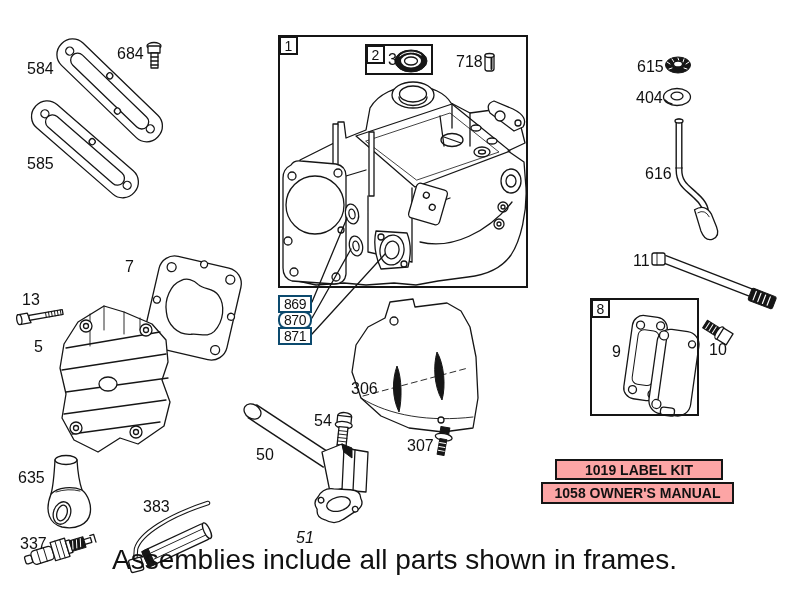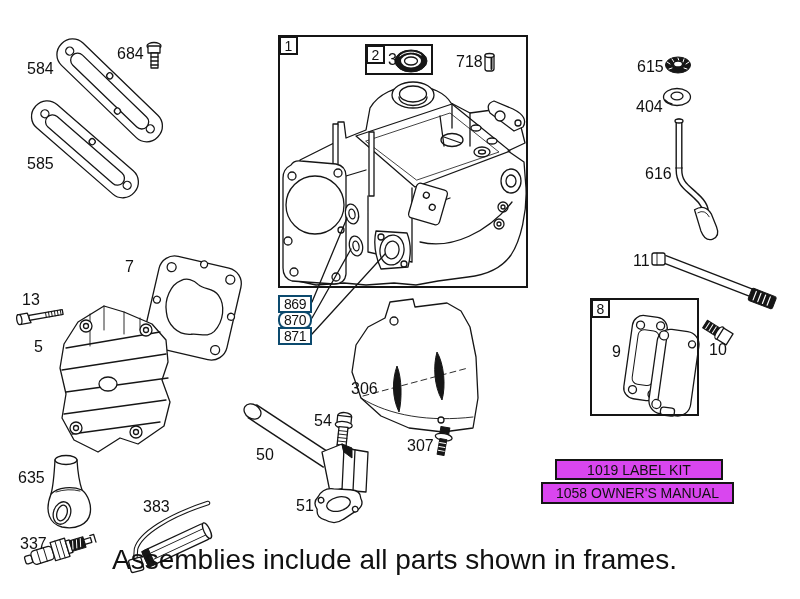--- a/index.html
+++ b/index.html
@@ -5,22 +5,22 @@
   html,body{margin:0;padding:0;background:#fff;}
   .canvas{position:relative;width:800px;height:599px;background:#fff;overflow:hidden;
           font-family:"Liberation Sans",sans-serif;color:#111;}
   .art{position:absolute;left:0;top:0;z-index:1;}
   .lbl{position:absolute;font-size:16px;line-height:1;white-space:nowrap;z-index:4;}
   .frame{position:absolute;border:2px solid #151515;box-sizing:border-box;z-index:2;background:transparent;}
   .fl{position:absolute;width:19px;height:19px;border:2px solid #151515;box-sizing:border-box;
       background:#fff;font-size:14px;display:flex;align-items:center;justify-content:center;z-index:3;}
   .callout{position:absolute;left:278px;width:34px;height:18px;border:2px solid #0c4a6e;box-sizing:border-box;
       background:#fff;font-size:14px;letter-spacing:-.5px;display:flex;align-items:center;justify-content:center;z-index:3;}
-  .kit{position:absolute;border:2px solid #151515;box-sizing:border-box;background:#d946ef;
-      display:flex;align-items:center;justify-content:center;font-weight:normal;font-size:14px;z-index:3;}
+  .kit{position:absolute;border:2px solid #151515;box-sizing:border-box;background:#fca5a5;
+      display:flex;align-items:center;justify-content:center;font-weight:bold;font-size:14px;z-index:3;}
   .caption{position:absolute;left:112px;top:544px;width:700px;text-align:left;font-size:28px;z-index:4;}
   
   .s{fill:#fff;stroke:#161616;stroke-width:1.3;stroke-linejoin:round;stroke-linecap:round;}
   .l{fill:none;stroke:#161616;stroke-width:1.3;stroke-linejoin:round;stroke-linecap:round;}
   .b{fill:#161616;stroke:#161616;stroke-width:1;stroke-linejoin:round;}
   .w{fill:none;stroke:#fff;stroke-linecap:round;}
 </style>
 </head>
 <body>
 
@@ -319,33 +319,33 @@
   <div class="callout" style="top:295px;">869</div>
   <div class="callout" style="top:311px;border-radius:8px;">870</div>
   <div class="callout" style="top:327px;">871</div>
 
   <div class="lbl" style="left:27px;top:61px;">584</div>
   <div class="lbl" style="left:117px;top:46px;">684</div>
   <div class="lbl" style="left:27px;top:156px;">585</div>
   <div class="lbl" style="left:388px;top:52px;">3</div>
   <div class="lbl" style="left:456px;top:54px;">718</div>
   <div class="lbl" style="left:637px;top:59px;">615</div>
-  <div class="lbl" style="left:636px;top:90px;margin-top:9px;">404</div>
+  <div class="lbl" style="left:636px;top:90px;">404</div>
   <div class="lbl" style="left:634px;top:166px;margin-left:11px;">616</div>
   <div class="lbl" style="left:633px;top:253px;">11</div>
   <div class="lbl" style="left:125px;top:259px;">7</div>
   <div class="lbl" style="left:22px;top:292px;">13</div>
   <div class="lbl" style="left:34px;top:339px;">5</div>
   <div class="lbl" style="left:612px;top:344px;">9</div>
   <div class="lbl" style="left:709px;top:342px;">10</div>
   <div class="lbl" style="left:351px;top:381px;">306</div>
   <div class="lbl" style="left:314px;top:413px;">54</div>
   <div class="lbl" style="left:407px;top:438px;">307</div>
   <div class="lbl" style="left:256px;top:447px;">50</div>
-  <div class="lbl" style="left:296px;top:498px;">51</div>
+  <div class="lbl" style="left:296px;top:530px;font-style:italic;">51</div>
   <div class="lbl" style="left:18px;top:470px;">635</div>
   <div class="lbl" style="left:20px;top:536px;">337</div>
   <div class="lbl" style="left:143px;top:499px;">383</div>
 
   <div class="kit" style="left:555px;top:459px;width:168px;height:21px;">
     <span>1019 LABEL KIT</span>
   </div>
   <div class="kit" style="left:541px;top:482px;width:193px;height:22px;">
     <span>1058 OWNER'S MANUAL</span>
   </div>

